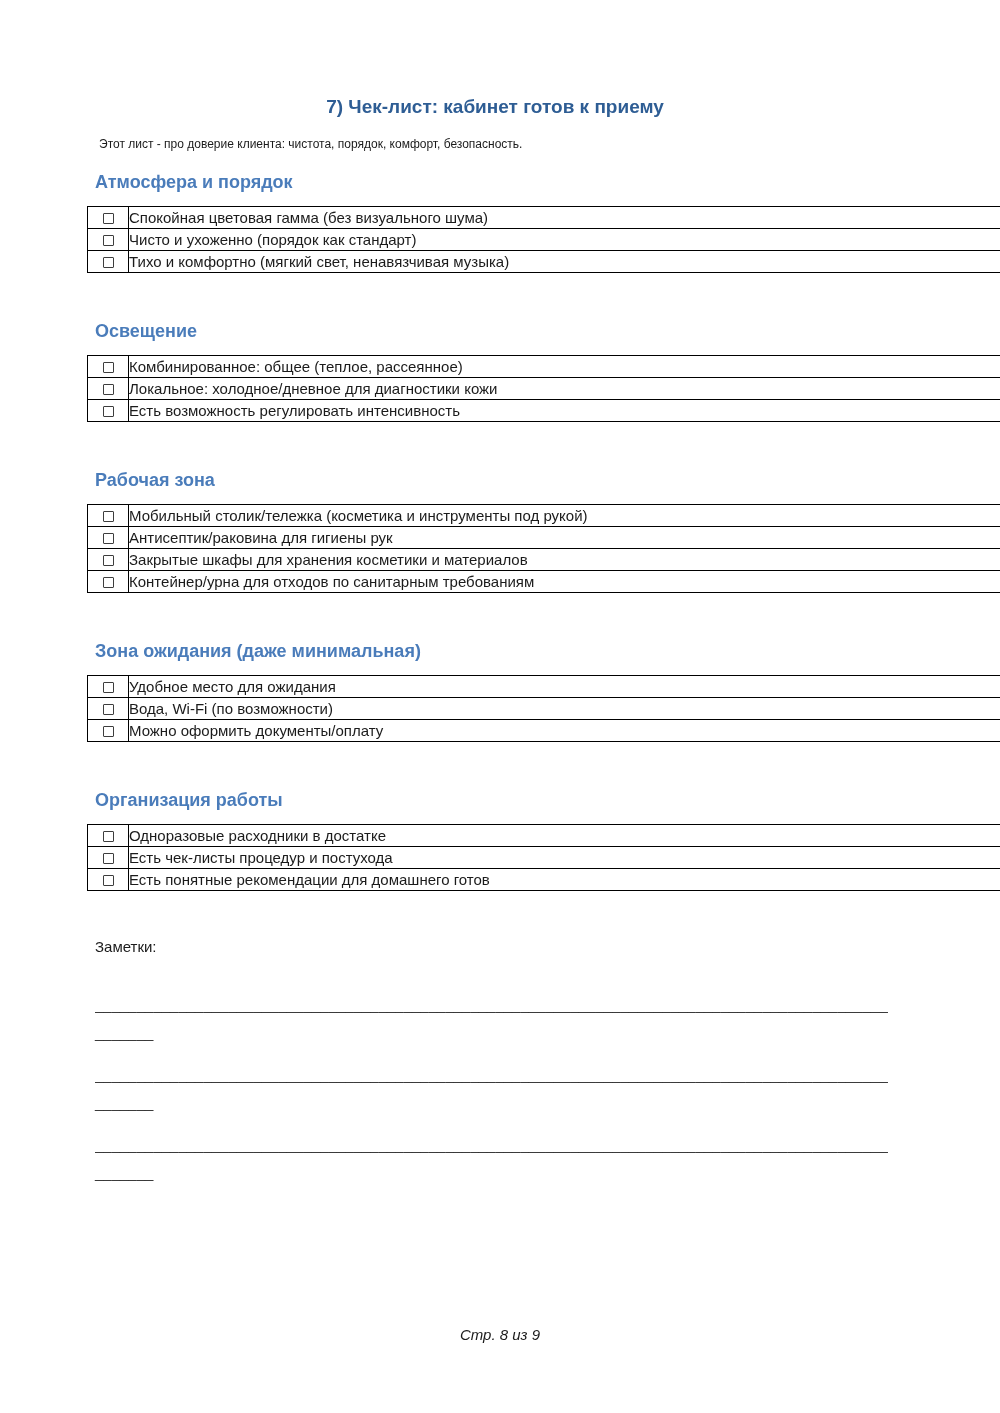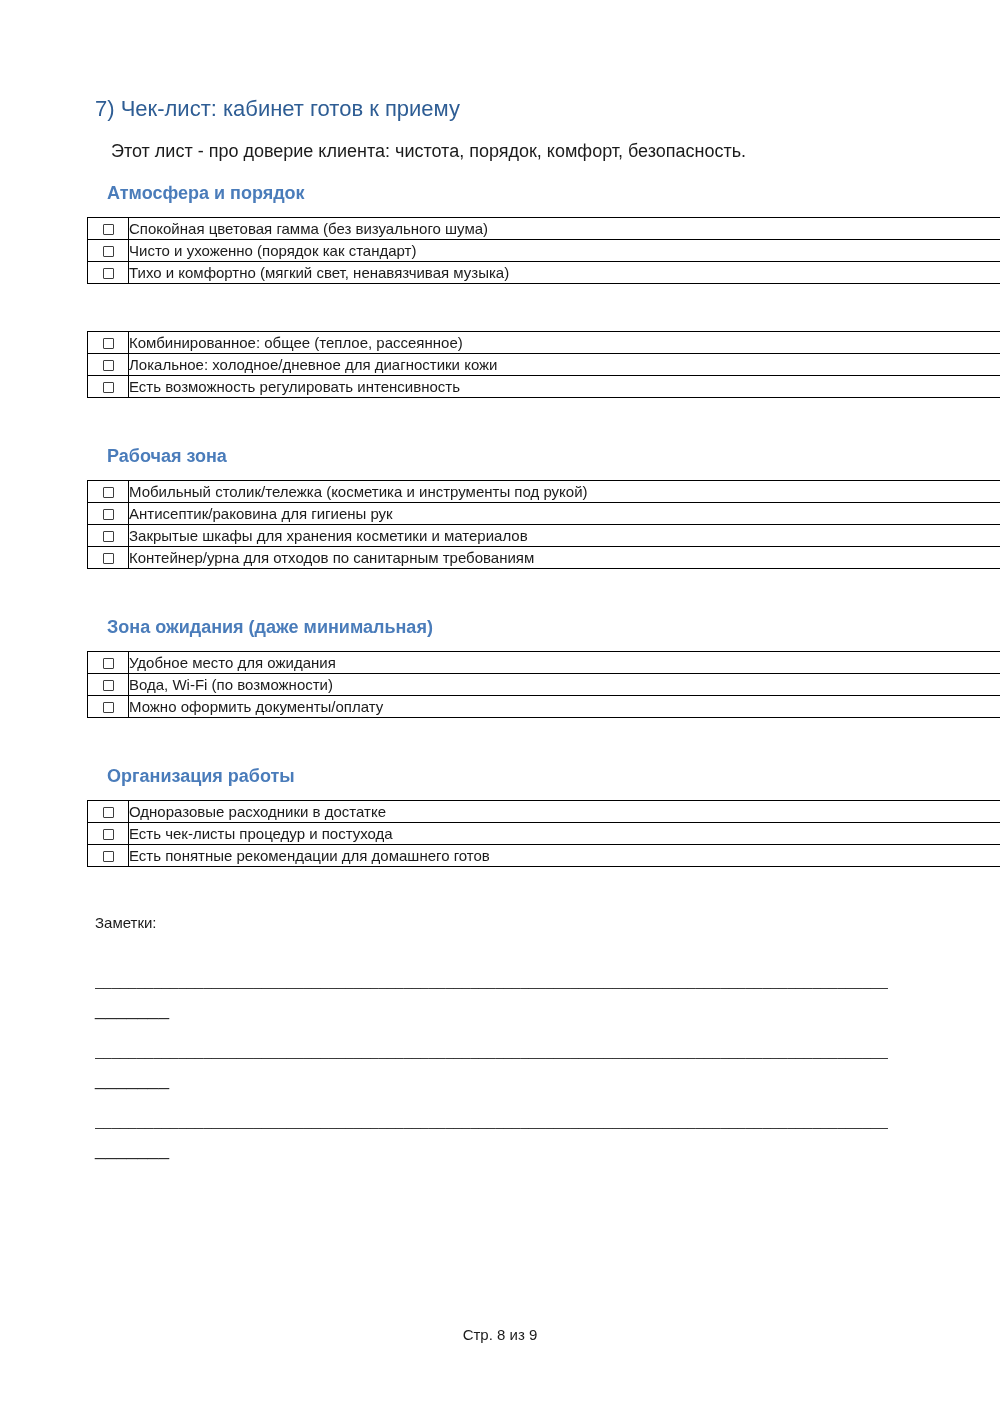--- a/index.html
+++ b/index.html
@@ -8,32 +8,33 @@
     width: 1000px; height: 1413px;
     background: #ffffff;
     font-family: "Liberation Sans", "DejaVu Sans", sans-serif;
     color: #1b1b1b;
     position: relative;
     overflow: hidden;
   }
   .page { padding: 96px 105px 0 95px; }
 
   .doc-title {
-    font-size: 22px; font-weight: normal;
+    font-size: 19px; font-weight: bold;
     color: #2E5D94;
     margin: 0 0 18px 0;
     line-height: 1.2;
+    text-align: center;
   }
   .subtitle {
-    font-size: 18px; margin: 0 0 19px 16px; line-height: 1.25; color: #1b1b1b;
+    font-size: 12px; margin: 0 0 19px 4px; line-height: 1.25; color: #1b1b1b;
   }
   .section-heading {
     font-size: 18px; font-weight: bold;
     color: #4A7CBA;
-    margin: 0 0 13px 12px;
+    margin: 0 0 13px 0;
     line-height: 22px;
   }
   table.checklist {
     border-collapse: collapse;
     width: 926px;
     margin: 0 0 47px -8px;
     table-layout: fixed;
   }
   table.checklist td {
     border: 1px solid #000;
@@ -52,25 +53,25 @@
     vertical-align: middle;
   }
   td.item-cell { padding: 1px 8px 2px 10px; line-height: 1.15; }
 
   .notes-label { font-size: 15px; margin: 0 0 36px 0; }
   .note-group { margin: 0 0 14px 0; }
   .note-line-long {
     width: 793px; overflow: hidden; white-space: nowrap;
     font-size: 15px; line-height: 28px; color: #2e2e2e;
   }
-  .note-line-short { font-size: 19px; line-height: 28px; color: #2e2e2e; }
+  .note-line-short { font-size: 15px; line-height: 28px; color: #2e2e2e; }
 
   .footer {
     position: absolute; top: 1326px; left: 0; width: 1000px;
-    text-align: center; font-size: 15px; color: #1b1b1b;
+    text-align: center; font-size: 15px; color: #1b1b1b; font-style: italic;
   }
 </style>
 </head>
 <body>
 
 <div class="page">
 
   <h1 class="doc-title">7) Чек-лист: кабинет готов к приему</h1>
 
   <p class="subtitle">Этот лист - про доверие клиента: чистота, порядок, комфорт, безопасность.</p>
@@ -90,20 +91,21 @@
             </tr>
             <tr>
               <td class="cb-cell"><span class="checkbox"></span></td>
               <td class="item-cell">Тихо и комфортно (мягкий свет, ненавязчивая музыка)</td>
             </tr>
           </tbody>
     </table>
   </section>
 
   <section class="section">
+    <h2 class="section-heading">Освещение</h2>
     <table class="checklist">
       <tbody>
             <tr>
               <td class="cb-cell"><span class="checkbox"></span></td>
               <td class="item-cell">Комбинированное: общее (теплое, рассеянное)</td>
             </tr>
             <tr>
               <td class="cb-cell"><span class="checkbox"></span></td>
               <td class="item-cell">Локальное: холодное/дневное для диагностики кожи</td>
             </tr>

